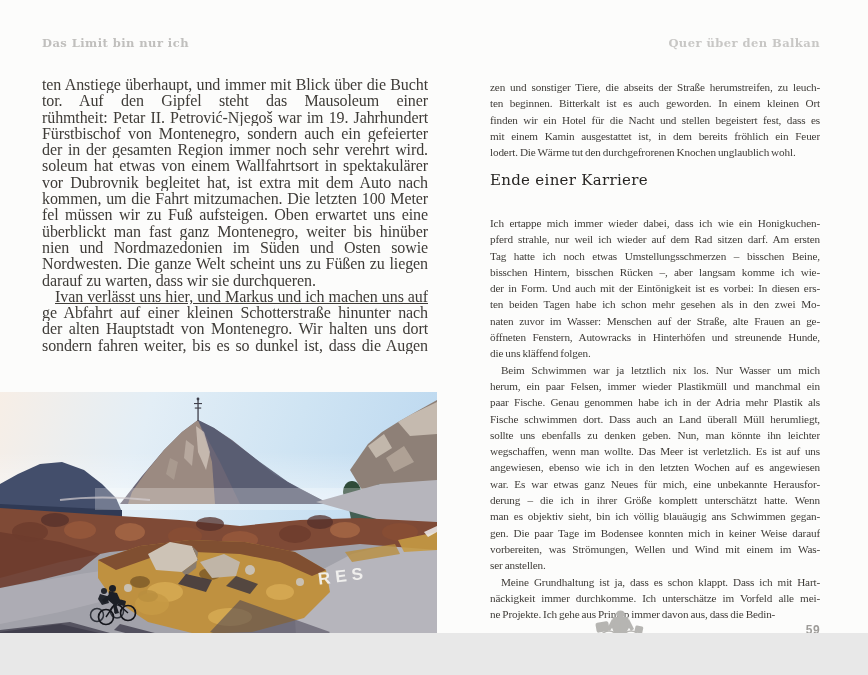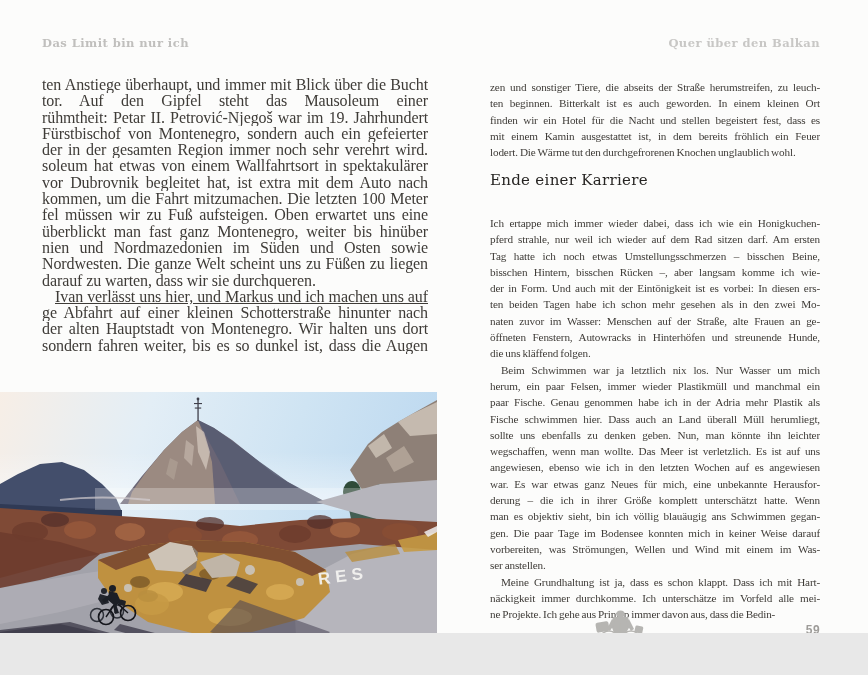--- a/index.html
+++ b/index.html
@@ -93,21 +93,21 @@
         <div class="line">der in Form. Und auch mit der Eintönigkeit ist es vorbei: In diesen ers-</div>
         <div class="line">ten beiden Tagen habe ich schon mehr gesehen als in den zwei Mo-</div>
         <div class="line">naten zuvor im Wasser: Menschen auf der Straße, alte Frauen an ge-</div>
         <div class="line">öffneten Fenstern, Autowracks in Hinterhöfen und streunende Hunde,</div>
         <div class="line last">die uns kläffend folgen.</div>
       </div>
       <div>
         <div class="line indent">Beim Schwimmen war ja letztlich nix los. Nur Wasser um mich</div>
         <div class="line">herum, ein paar Felsen, immer wieder Plastikmüll und manchmal ein</div>
         <div class="line">paar Fische. Genau genommen habe ich in der Adria mehr Plastik als</div>
-        <div class="line">Fische schwimmen hier. Dass auch an Land überall Müll herumliegt,</div>
+        <div class="line">Fische schwimmen dort. Dass auch an Land überall Müll herumliegt,</div>
         <div class="line">sollte uns ebenfalls zu denken geben. Nun, man könnte ihn leichter</div>
         <div class="line">wegschaffen, wenn man wollte. Das Meer ist verletzlich. Es ist auf uns</div>
         <div class="line">angewiesen, ebenso wie ich in den letzten Wochen auf es angewiesen</div>
         <div class="line">war. Es war etwas ganz Neues für mich, eine unbekannte Herausfor-</div>
         <div class="line">derung – die ich in ihrer Größe komplett unterschätzt hatte. Wenn</div>
         <div class="line">man es objektiv sieht, bin ich völlig blauäugig ans Schwimmen gegan-</div>
         <div class="line">gen. Die paar Tage im Bodensee konnten mich in keiner Weise darauf</div>
         <div class="line">vorbereiten, was Strömungen, Wellen und Wind mit einem im Was-</div>
         <div class="line last">ser anstellen.</div>
       </div>

